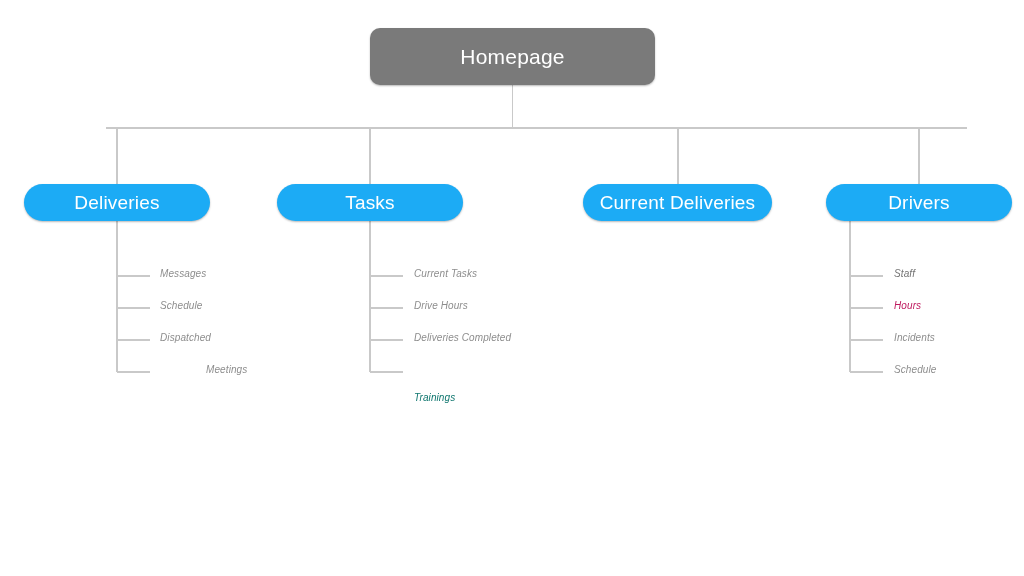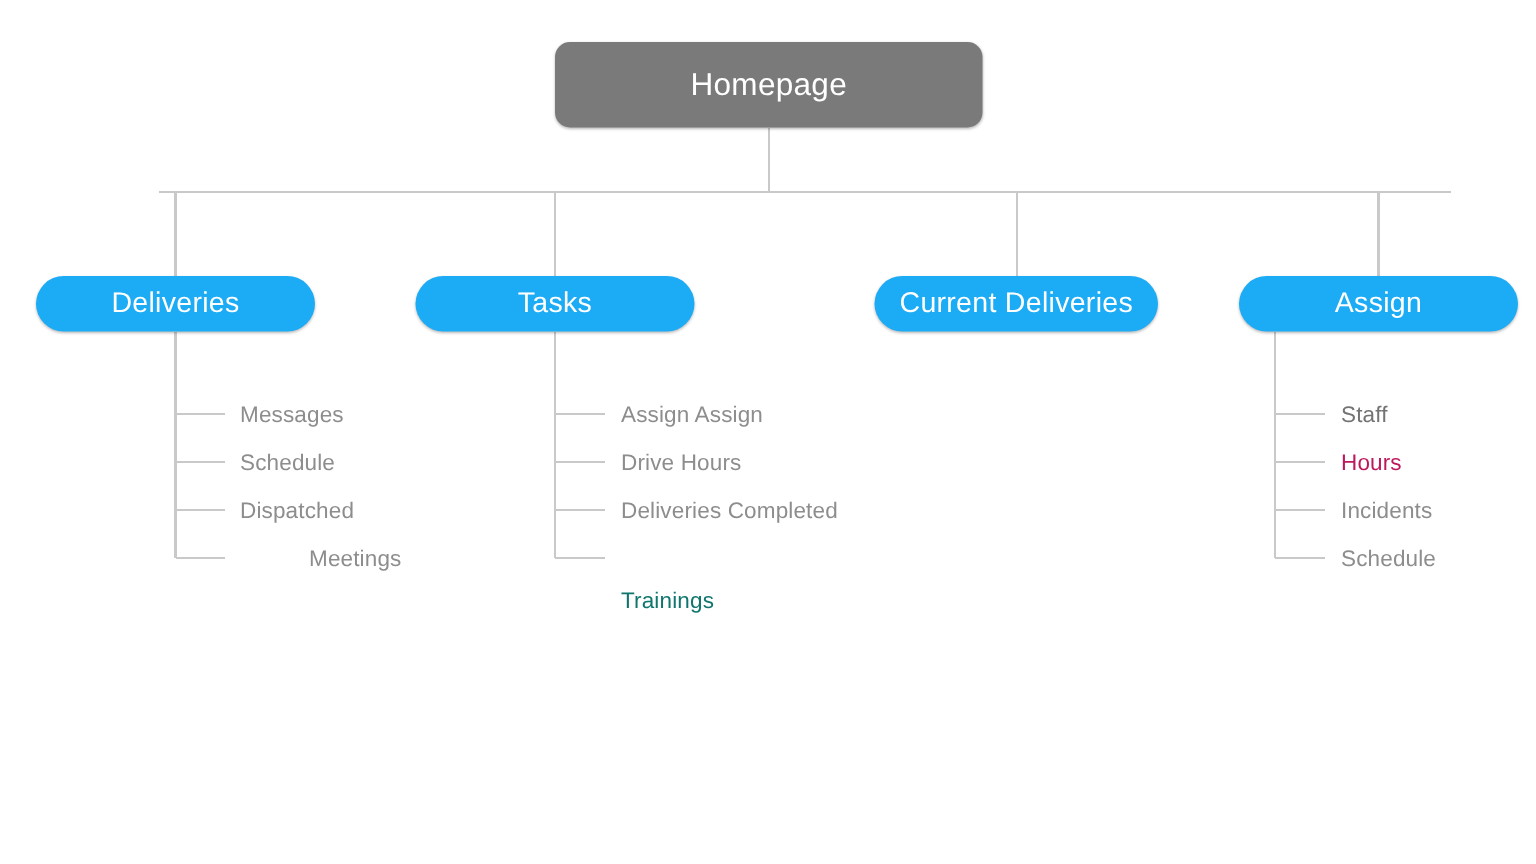--- a/index.html
+++ b/index.html
@@ -44,24 +44,25 @@
     letter-spacing: 0.2px;
   }
   .node-section {
     border-radius: 19px;
     font-size: 19px;
     letter-spacing: 0.2px;
   }
   .leaf-label {
     position: absolute;
     color: #8d8d8d;
-    font-size: 15px;
+    font-size: 10px;
     white-space: nowrap;
     line-height: 1;
     letter-spacing: 0.1px;
+    font-style: italic;
   }
 </style>
 </head>
 <body style="background: rgb(255, 255, 255);">
 
 <div id="diagram-root">
   <svg class="svg-layer" id="connector-layer" viewBox="0 0 1024 576" xmlns="http://www.w3.org/2000/svg">
       <line x1="512.5" y1="85" x2="512.5" y2="128" stroke="#c9c9c9" stroke-width="1.6" shape-rendering="crispEdges"></line>
       <line x1="106" y1="128" x2="967" y2="128" stroke="#c9c9c9" stroke-width="1.6" shape-rendering="crispEdges"></line>
       <line x1="117" y1="128" x2="117" y2="184" stroke="#c9c9c9" stroke-width="1.6" shape-rendering="crispEdges"></line>
@@ -88,29 +89,29 @@
       <div class="node node-section" style="left: 24px; top: 184px; width: 186px; height: 37px; background: rgb(28, 171, 245); color: rgb(255, 255, 255);">
         <span>Deliveries</span>
       </div>
       <div class="leaf-label" style="left: 160px; top: 269px; color: rgb(141, 141, 141);">Messages</div>
       <div class="leaf-label" style="left: 160px; top: 301px; color: rgb(141, 141, 141);">Schedule</div>
       <div class="leaf-label" style="left: 160px; top: 333px; color: rgb(141, 141, 141);">Dispatched</div>
       <div class="leaf-label" style="left: 160px; top: 365px; color: rgb(141, 141, 141); margin-left: 46px;">Meetings</div>
       <div class="node node-section" style="left: 277px; top: 184px; width: 186px; height: 37px; background: rgb(28, 171, 245); color: rgb(255, 255, 255);">
         <span>Tasks</span>
       </div>
-      <div class="leaf-label" style="left: 414px; top: 269px; color: rgb(141, 141, 141);">Assign Assign</div>
+      <div class="leaf-label" style="left: 414px; top: 269px; color: rgb(141, 141, 141);">Current Tasks</div>
       <div class="leaf-label" style="left: 414px; top: 301px; color: rgb(141, 141, 141);">Drive Hours</div>
       <div class="leaf-label" style="left: 414px; top: 333px; color: rgb(141, 141, 141);">Deliveries Completed</div>
       <div class="leaf-label" style="left: 414px; top: 365px; color: #0f766e; margin-top: 28px;">Trainings</div>
       <div class="node node-section" style="left: 583px; top: 184px; width: 189px; height: 37px; background: rgb(28, 171, 245); color: rgb(255, 255, 255);">
         <span>Current Deliveries</span>
       </div>
       <div class="node node-section" style="left: 826px; top: 184px; width: 186px; height: 37px; background: rgb(28, 171, 245); color: rgb(255, 255, 255);">
-        <span>Assign</span>
+        <span>Drivers</span>
       </div>
       <div class="leaf-label" style="left: 894px; top: 269px; color: #737373;">Staff</div>
       <div class="leaf-label" style="left: 894px; top: 301px; color: #be185d;">Hours</div>
       <div class="leaf-label" style="left: 894px; top: 333px; color: rgb(141, 141, 141);">Incidents</div>
       <div class="leaf-label" style="left: 894px; top: 365px; color: rgb(141, 141, 141);">Schedule</div>
       <div class="node node-root" style="left: 370px; top: 28px; width: 285px; height: 57px; background: rgb(122, 122, 122); color: rgb(255, 255, 255);">
         <span>Homepage</span>
       </div>
     </div>
 </div>

